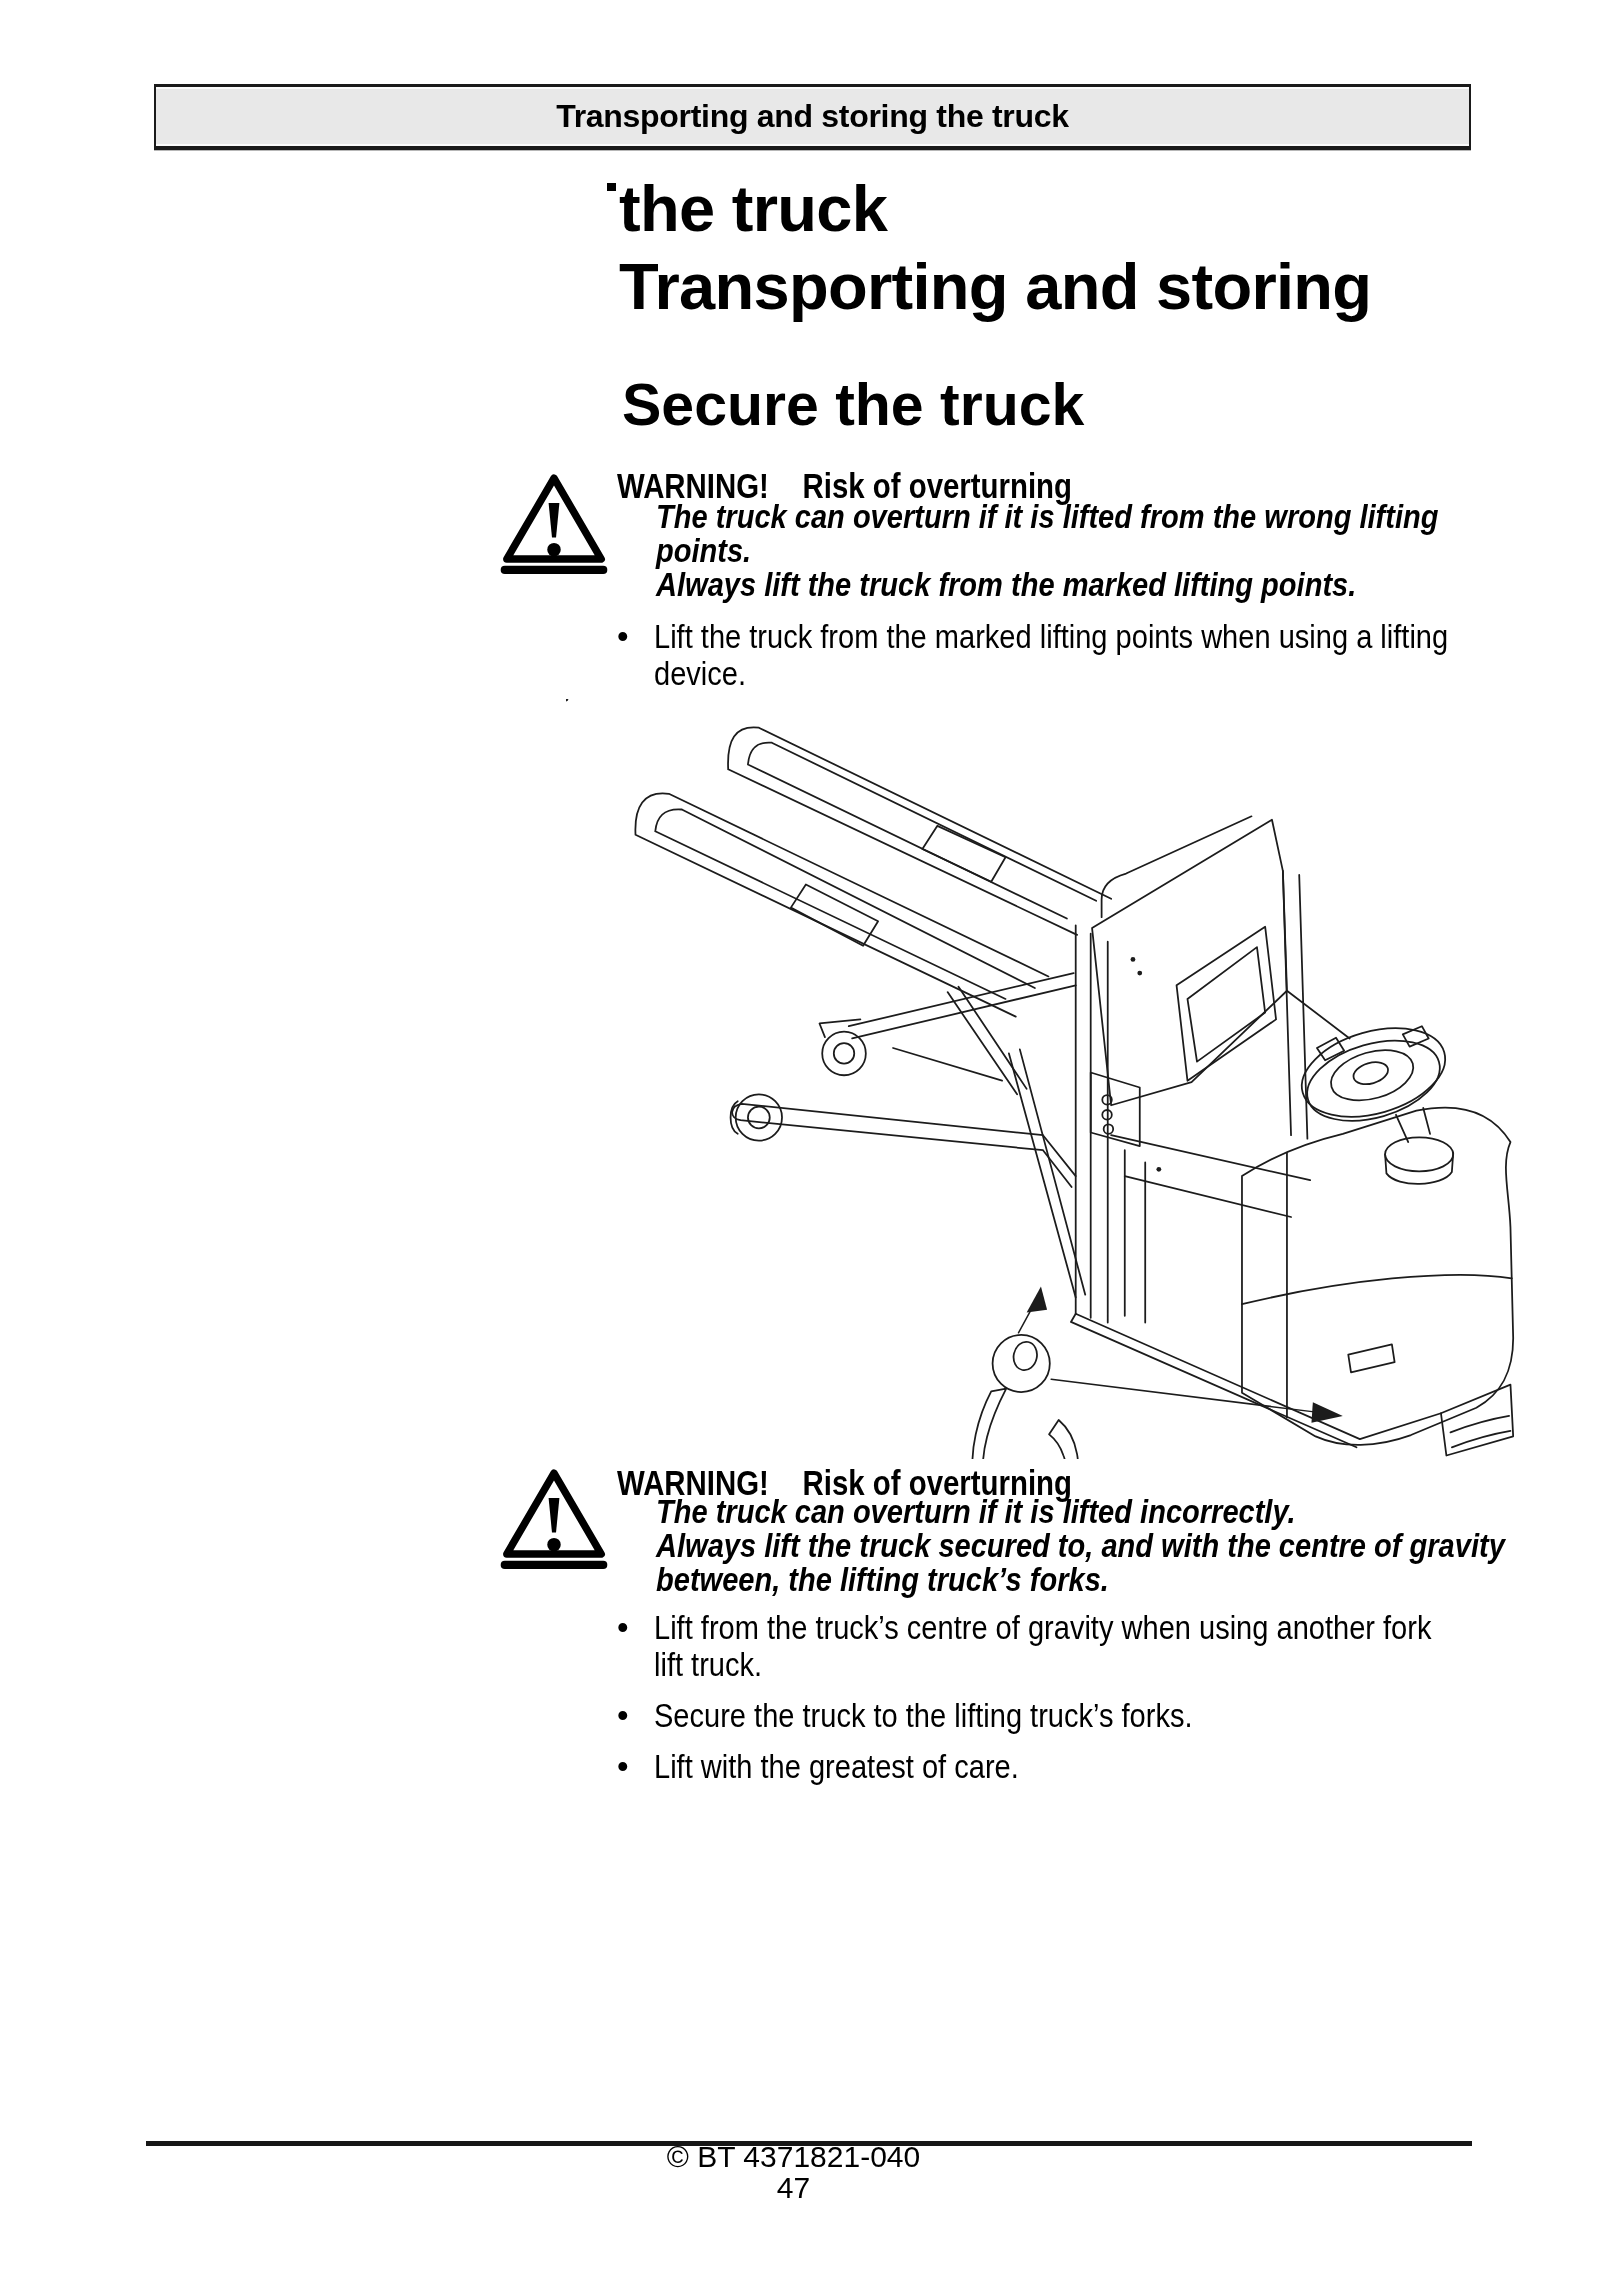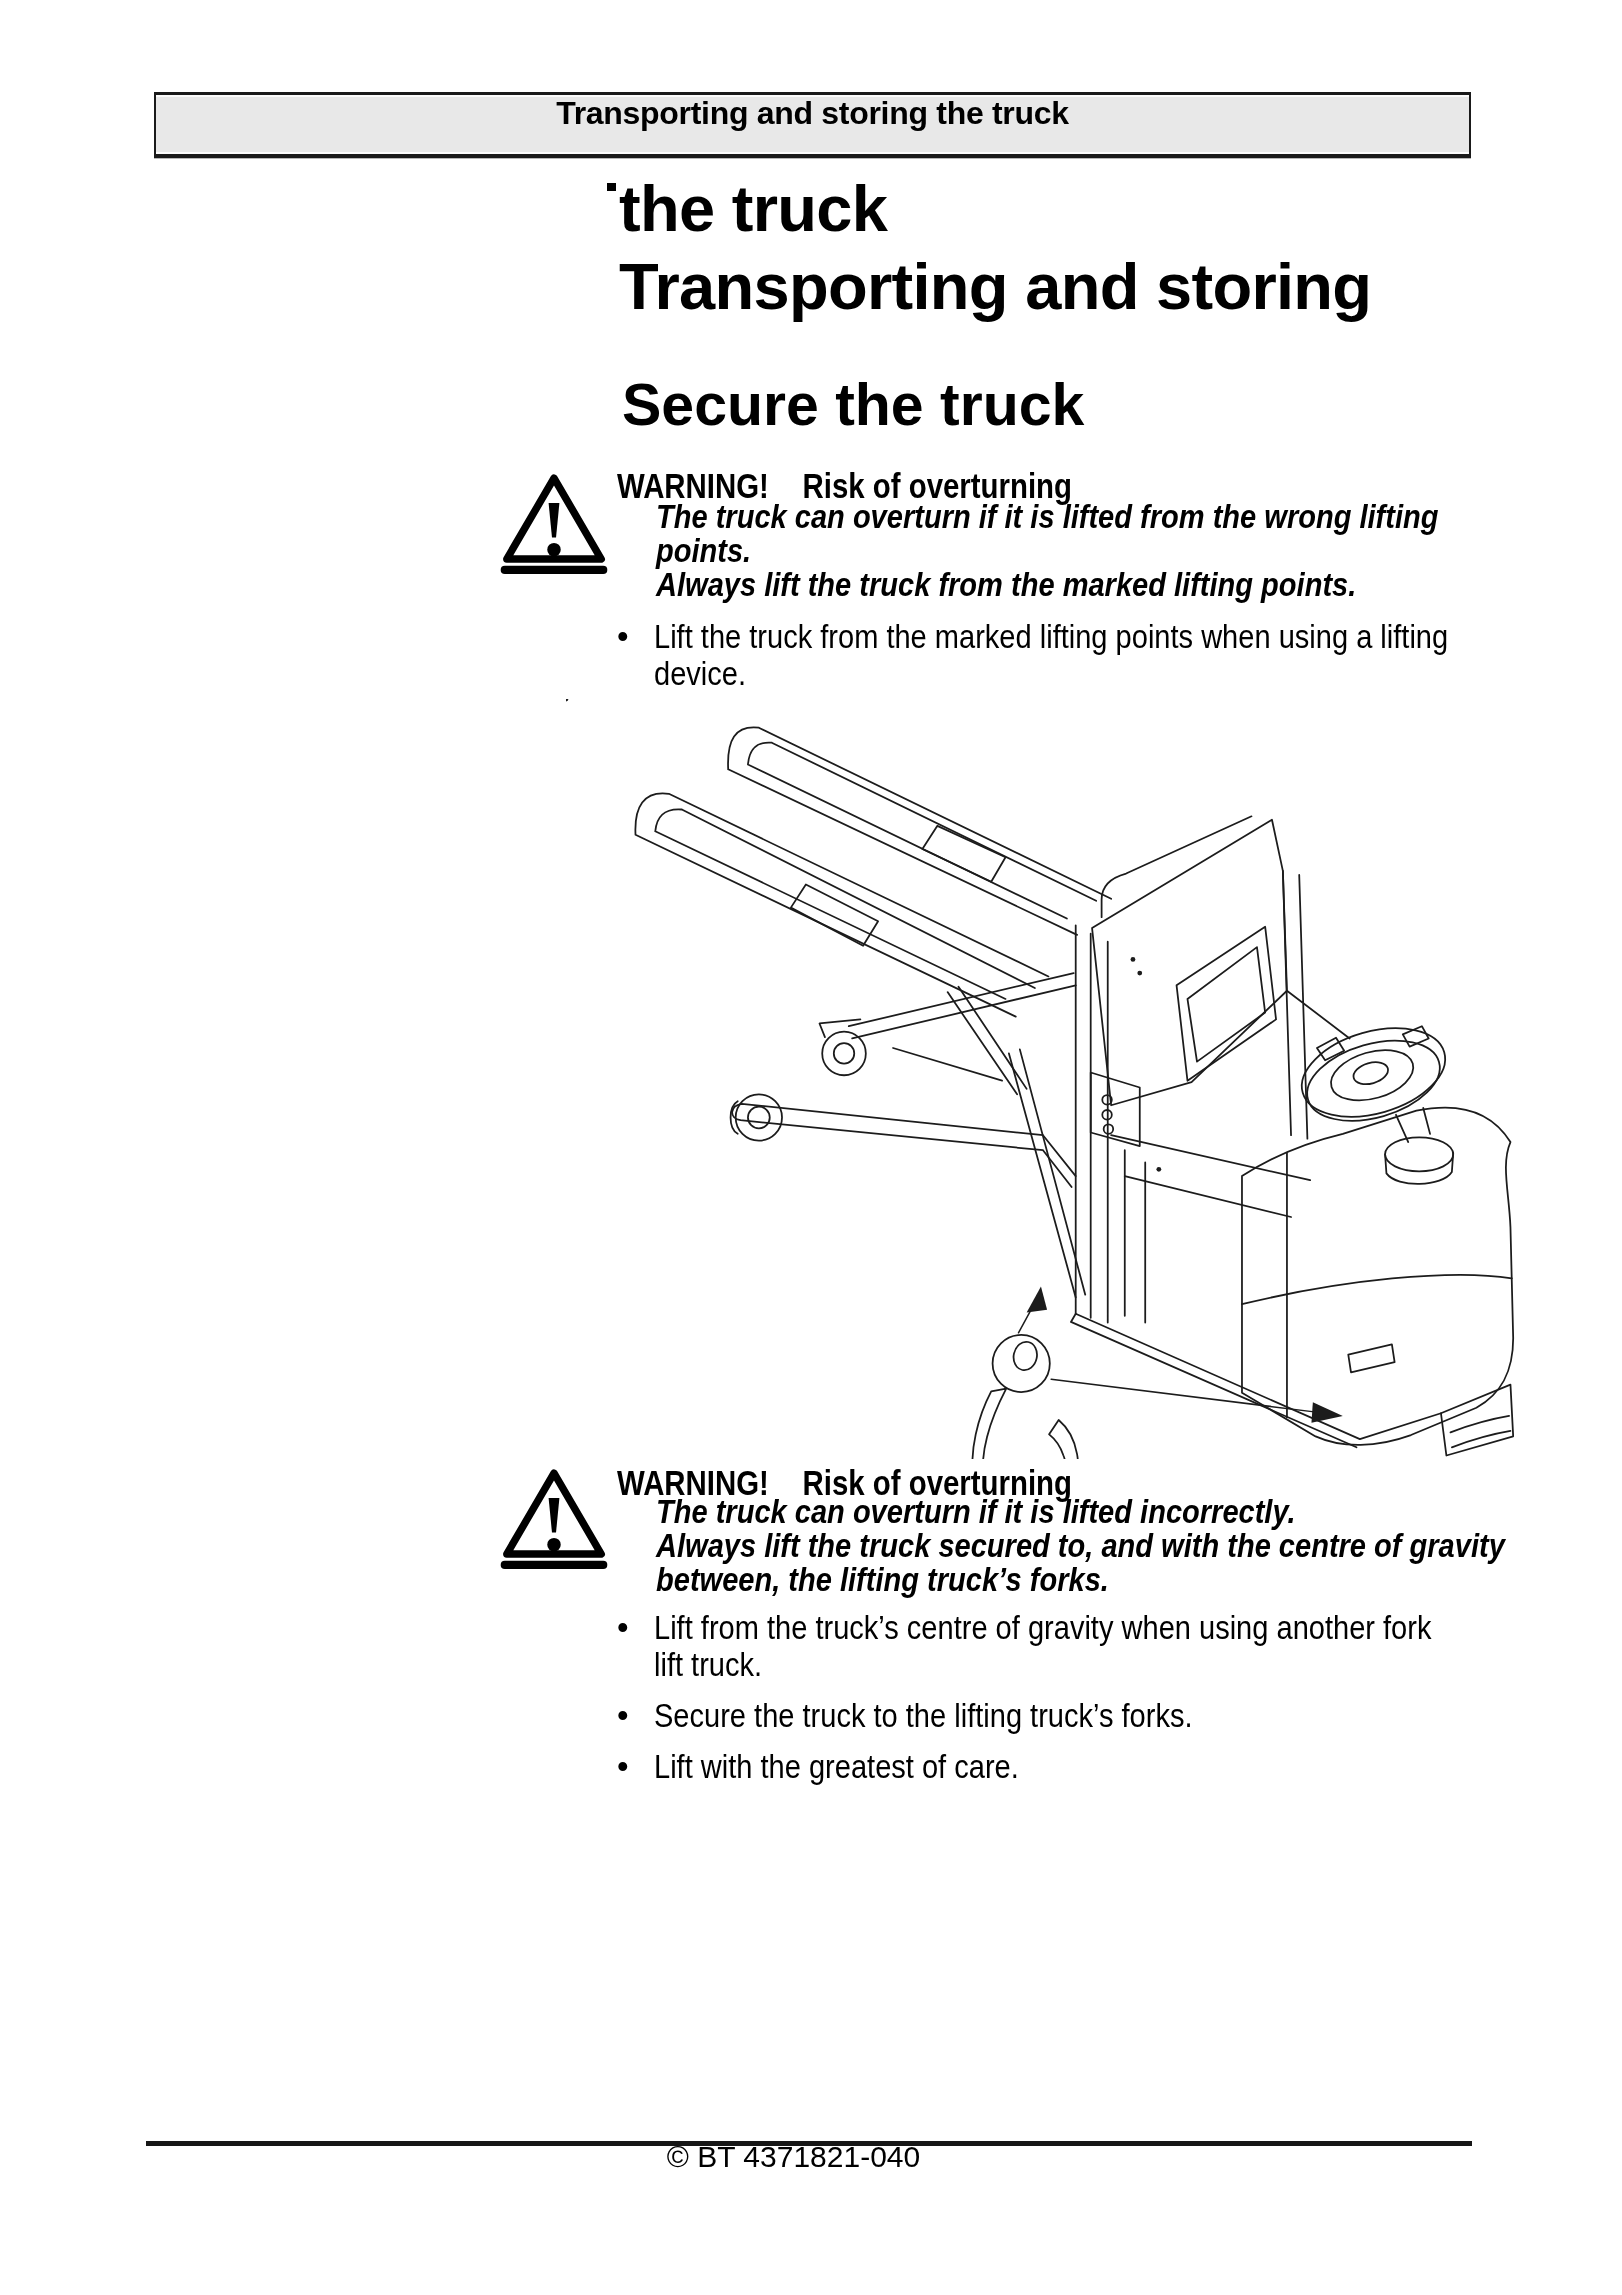--- a/index.html
+++ b/index.html
@@ -3,24 +3,24 @@
 <meta charset="utf-8">
 <style>
   html,body{margin:0;padding:0}
   body{width:1622px;height:2295px;position:relative;background:#fff;color:#000;
        font-family:"Liberation Sans",sans-serif;overflow:hidden}
   .abs{position:absolute}
   .nw{white-space:nowrap}
   .cx88{transform:scaleX(0.88);transform-origin:0 0}
   .cx84{transform:scaleX(0.84);transform-origin:0 0}
 
-  .runbar{left:154px;top:92px;width:1317px;height:66px;box-sizing:border-box;
+  .runbar{left:154px;top:84px;width:1317px;height:66px;box-sizing:border-box;
           background:#e8e8e8;border:2px solid #1a1a1a;border-top-width:3.4px;border-bottom-width:4.1px;
           box-shadow:inset 0 2px 0 #fbfbfb, inset 0 -2px 0 #fbfbfb, 0 0.7px 0 #999;
-          display:flex;align-items:flex-start;justify-content:center}
+          display:flex;align-items:center;justify-content:center}
   .runbar-text{font-size:32px;font-weight:bold;letter-spacing:-0.3px}
 
   .title{left:619px;top:170px;font-size:65px;line-height:78px;font-weight:bold;letter-spacing:-0.7px}
   .tmark{left:607px;top:183px;width:8.9px;height:7.5px;background:#000}
 
   .section{left:622px;top:376px;font-size:59px;line-height:59px;font-weight:bold}
 
   .warnline{font-size:35px;line-height:35px;font-weight:bold}
   .wgap{display:inline-block;width:40px}
 
@@ -185,14 +185,15 @@
 </div>
 
 <div class="abs bulldot" style="left:617px;top:1748px">•</div>
 <div class="abs bulltext cx88 nw" style="left:654px;top:1748px">
   <div>Lift with the greatest of care.</div>
 </div>
 
 <div class="abs rule"></div>
 <div class="abs footer">
   <div>© BT 4371821-040</div>
+  <div>47</div>
 </div>
 
 
 </body></html>

